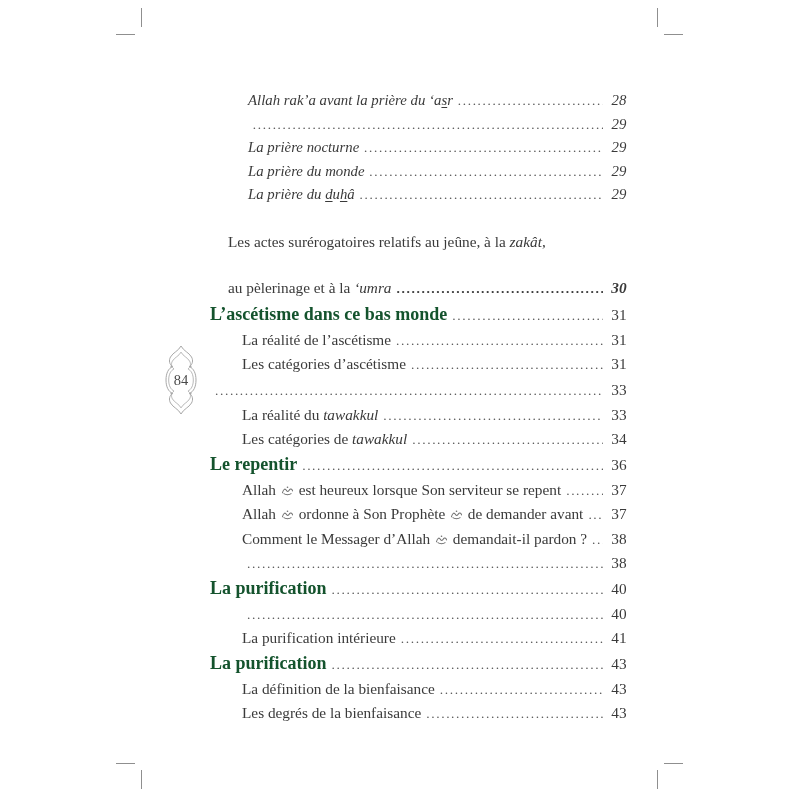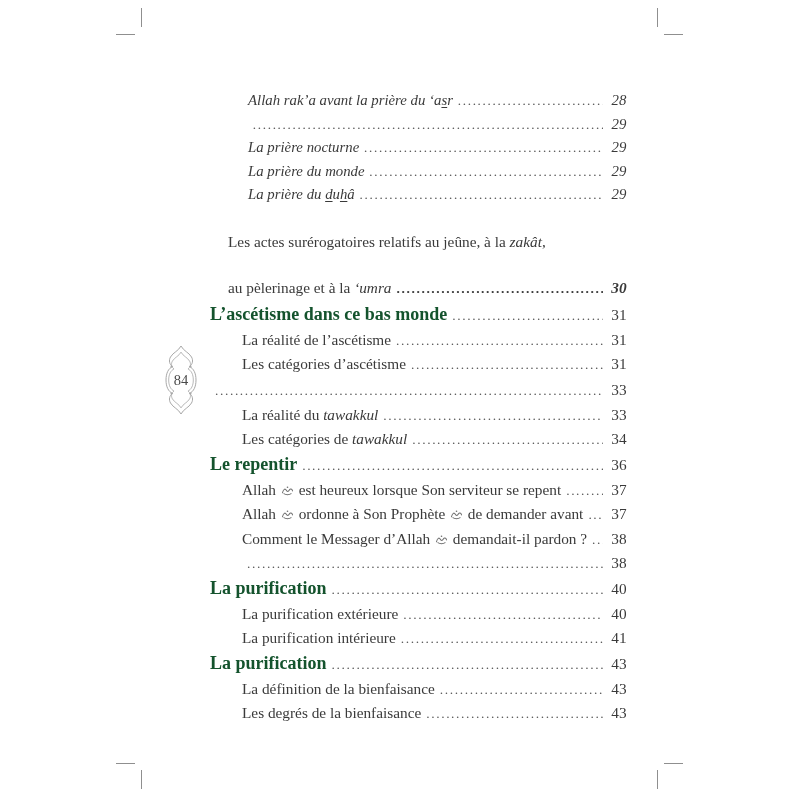--- a/index.html
+++ b/index.html
@@ -195,21 +195,20 @@
       </div>
       <div class="row chapter">
         <div class="line">
           <span class="label"><span>La purification</span></span>
           <span class="leader">....................................................................................................................................................................................................................................................................</span>
           <span class="page-ref">40</span>
         </div>
       </div>
       <div class="row sub">
         <div class="line">
-          <span class="label"><span>La purification extérieure </span></span>
           <span class="leader">....................................................................................................................................................................................................................................................................</span>
           <span class="page-ref">40</span>
         </div>
       </div>
       <div class="row sub">
         <div class="line">
           <span class="label"><span>La purification intérieure  </span></span>
           <span class="leader">....................................................................................................................................................................................................................................................................</span>
           <span class="page-ref">41</span>
         </div>

